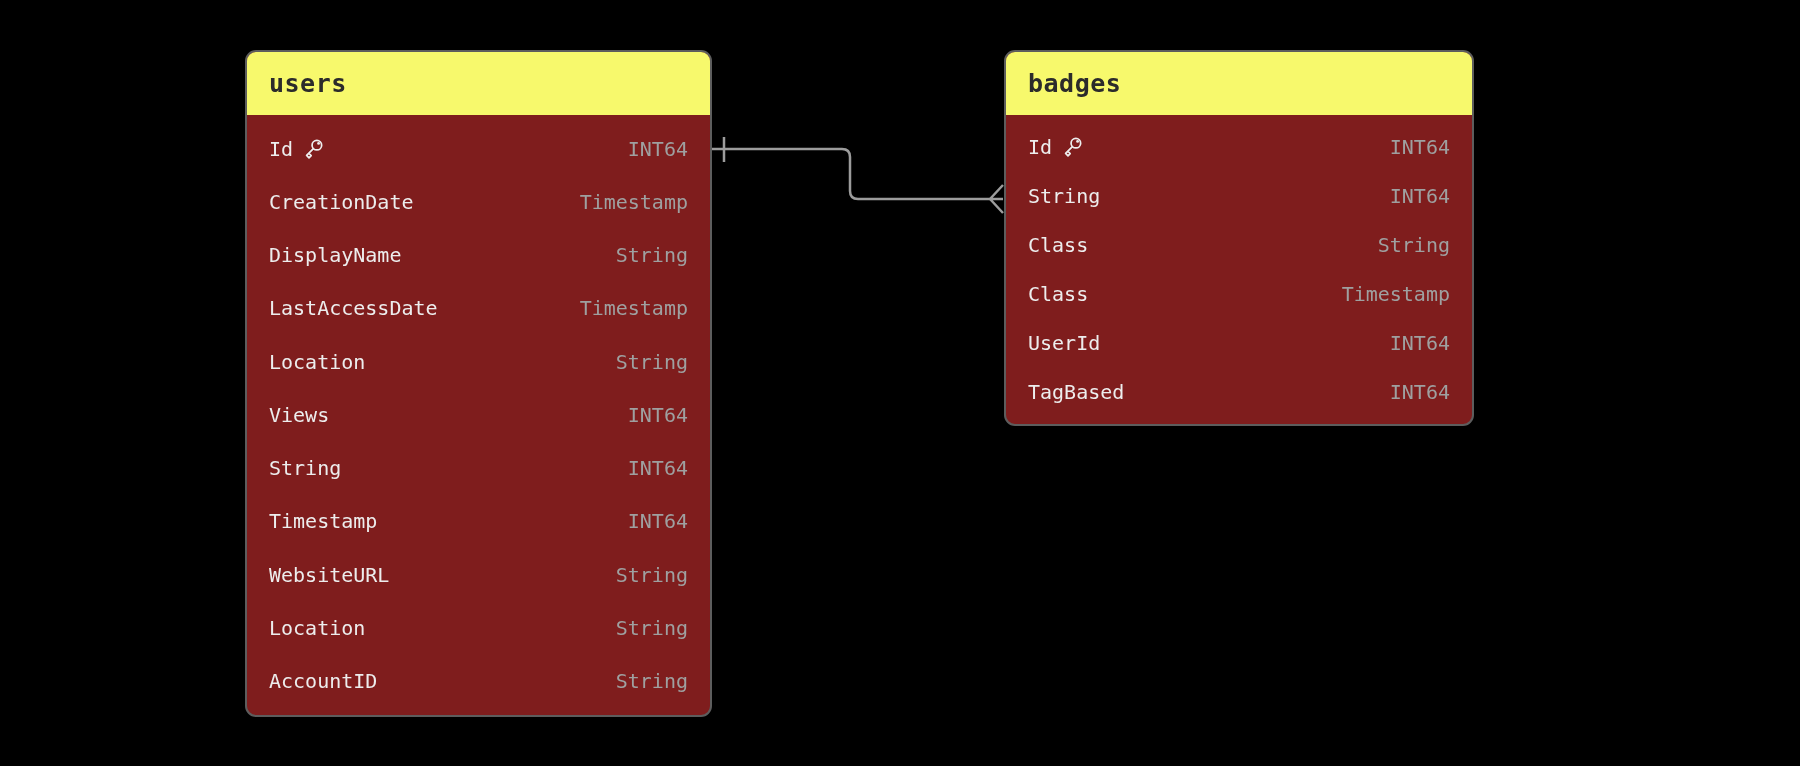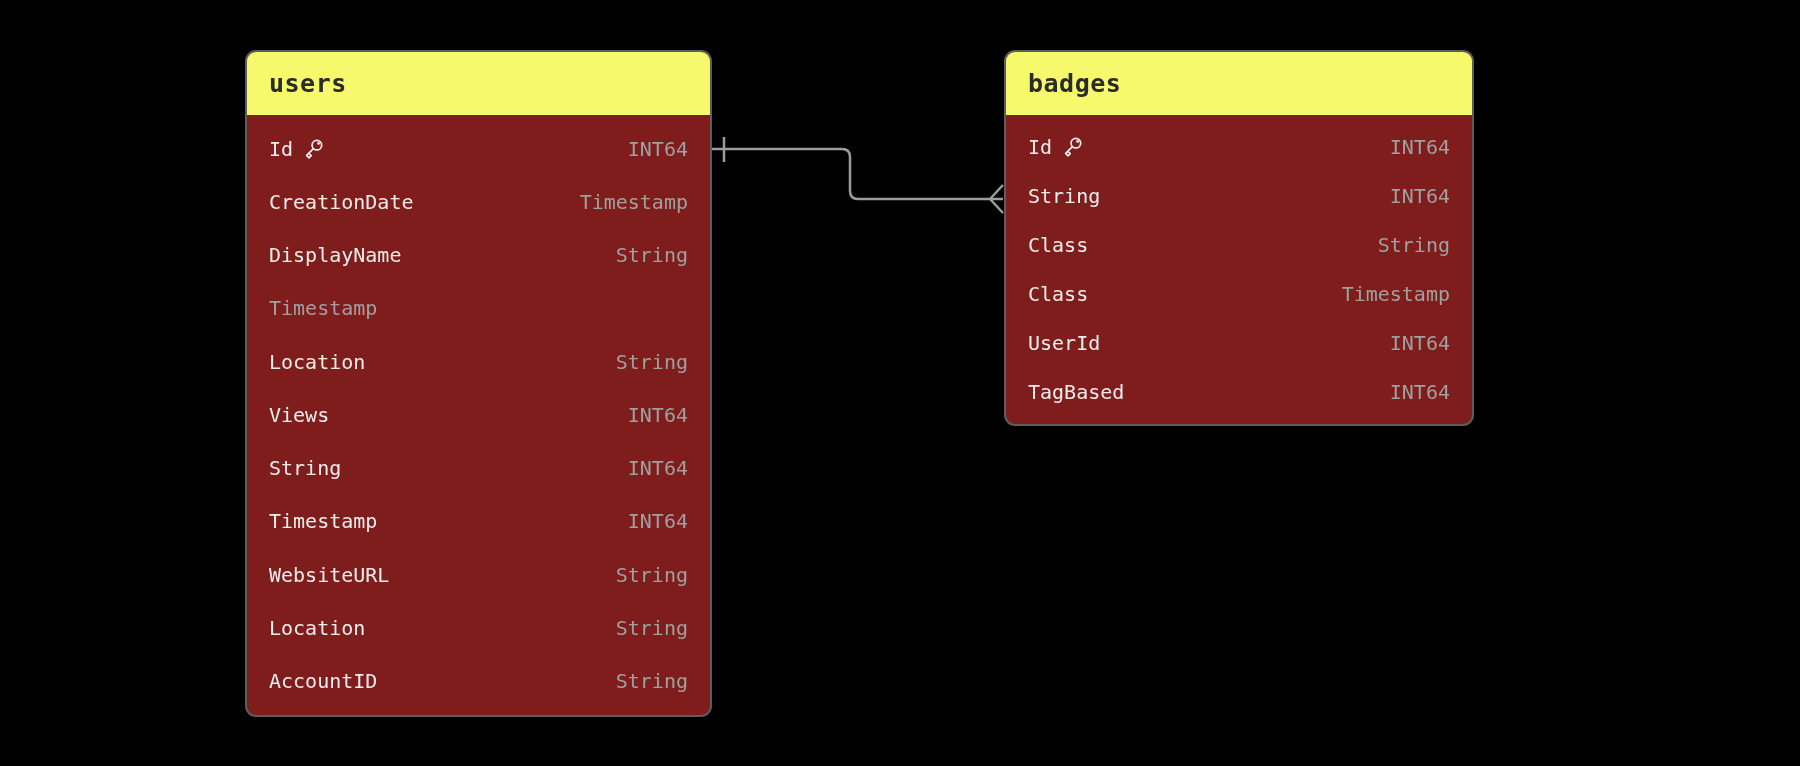--- a/index.html
+++ b/index.html
@@ -101,20 +101,21 @@
         </div>
         <div class="row">
           <span class="fname">CreationDate</span>
           <span class="ftype">Timestamp</span>
         </div>
         <div class="row">
           <span class="fname">DisplayName</span>
           <span class="ftype">String</span>
         </div>
         <div class="row">
+          <span class="fname">LastAccessDate</span>
           <span class="ftype">Timestamp</span>
         </div>
         <div class="row">
           <span class="fname">Location</span>
           <span class="ftype">String</span>
         </div>
         <div class="row">
           <span class="fname">Views</span>
           <span class="ftype">INT64</span>
         </div>

